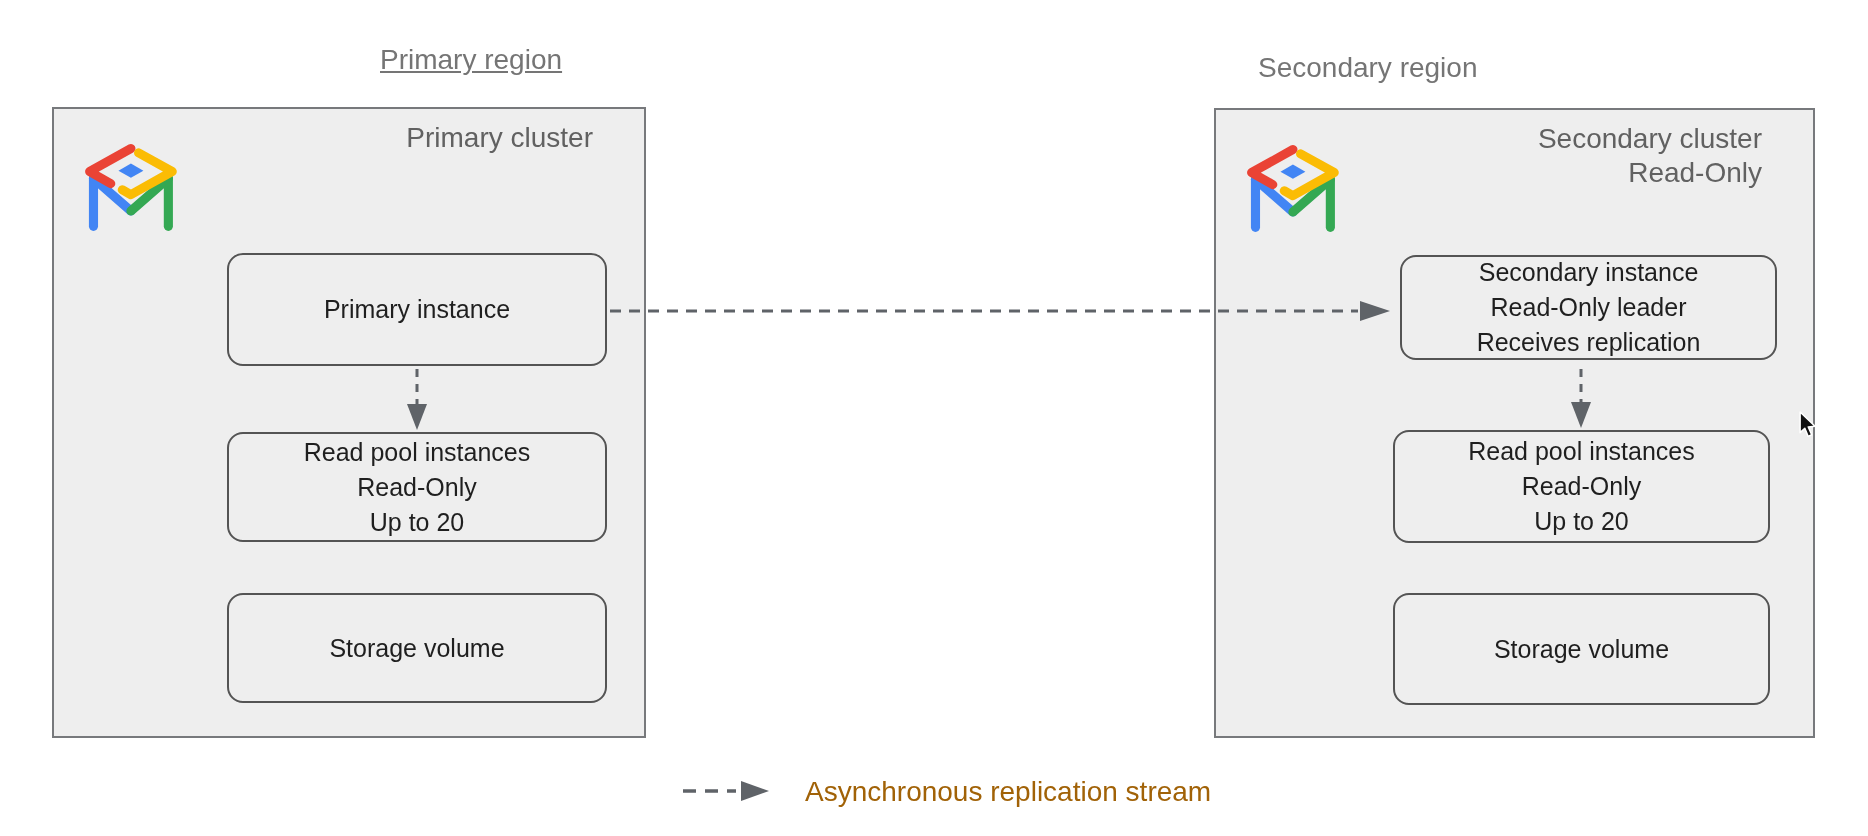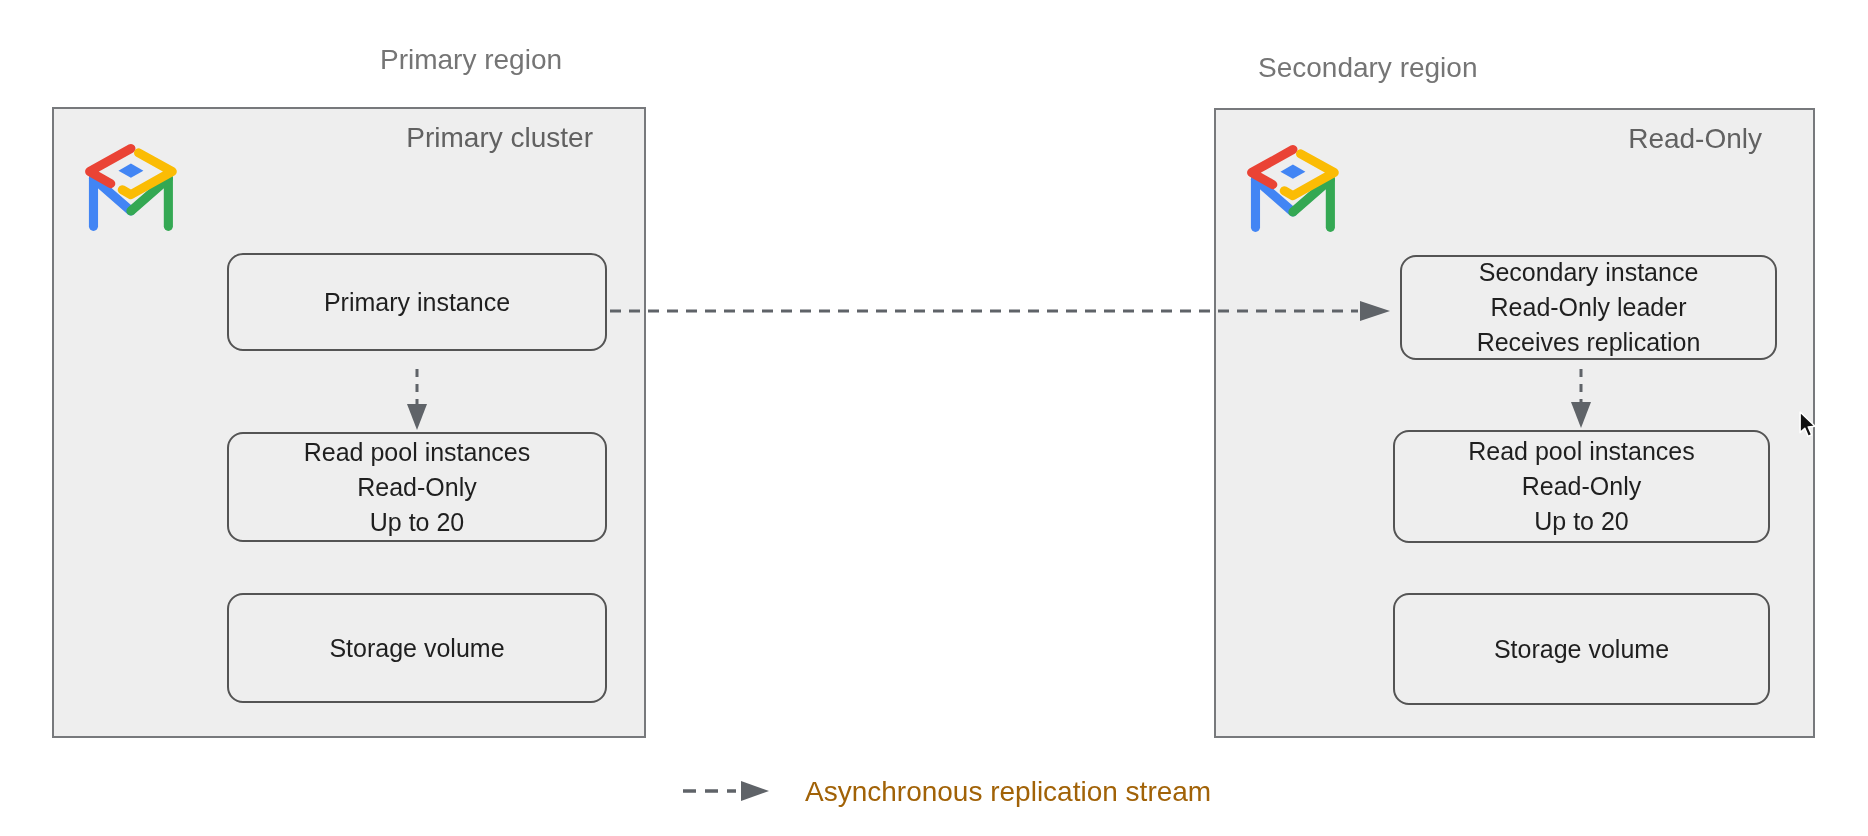--- a/index.html
+++ b/index.html
@@ -29,39 +29,39 @@
   .node-box span{white-space:nowrap;}
   #arrow-layer{position:absolute;left:0;top:0;width:1868px;height:836px;pointer-events:none;}
   .legend-label{
     position:absolute;left:805px;top:776px;font-size:28px;color:#a16207;white-space:nowrap;
   }
   .mouse-cursor{position:absolute;left:1799px;top:411px;width:18px;height:28px;z-index:50;}
 </style>
 </head>
 <body>
 
-<div class="region-label" style="left:380px;top:44px;">Primary region</div>
+<div class="region-label" style="left:380px;top:44px;text-decoration:underline;">Primary region</div>
 <div class="region-label" style="left:1258px;top:52px;">Secondary region</div>
 
 <div class="cluster" style="left:52px;top:107px;width:594px;height:631px;padding-left:28px;">
   <svg class="alloydb-icon" viewBox="0 0 100 100">
     <g fill="none" stroke-linecap="round" stroke-linejoin="round" stroke-width="9.5">
       <path d="M 13 42 L 13 92" stroke="#4285F4"></path>
       <path d="M 13 42 L 52 76" stroke="#4285F4"></path>
       <path d="M 91 42 L 91 92" stroke="#34A853"></path>
       <path d="M 91 42 L 52 76" stroke="#34A853"></path>
       <path d="M 52 11 L 9 35 L 31 47.5" stroke="#EA4335"></path>
       <path d="M 60 15.5 L 95 35 L 52 59 L 43 54" stroke="#FBBC04"></path>
     </g>
     <polygon points="52,26.5 65,34 52,41.5 39,34" fill="#4285F4"></polygon>
   </svg>
   <div class="cluster-title">
     <div>Primary cluster</div>
   </div>
-  <div class="node-box" style="left:173px;top:144px;width:380px;height:98px;">
+  <div class="node-box" style="left:173px;top:144px;width:380px;height:113px;">
     <span>Primary instance</span>
   </div>
   <div class="node-box" style="left:173px;top:323px;width:380px;height:110px;">
     <span>Read pool instances</span>
     <span>Read-Only</span>
     <span>Up to 20</span>
   </div>
   <div class="node-box" style="left:173px;top:484px;width:380px;height:110px;">
     <span>Storage volume</span>
   </div>
@@ -73,20 +73,21 @@
       <path d="M 13 42 L 13 92" stroke="#4285F4"></path>
       <path d="M 13 42 L 52 76" stroke="#4285F4"></path>
       <path d="M 91 42 L 91 92" stroke="#34A853"></path>
       <path d="M 91 42 L 52 76" stroke="#34A853"></path>
       <path d="M 52 11 L 9 35 L 31 47.5" stroke="#EA4335"></path>
       <path d="M 60 15.5 L 95 35 L 52 59 L 43 54" stroke="#FBBC04"></path>
     </g>
     <polygon points="52,26.5 65,34 52,41.5 39,34" fill="#4285F4"></polygon>
   </svg>
   <div class="cluster-title">
+    <div>Secondary cluster</div>
     <div>Read-Only</div>
   </div>
   <div class="node-box" style="left:184px;top:145px;width:377px;height:105px;">
     <span>Secondary instance</span>
     <span>Read-Only leader</span>
     <span>Receives replication</span>
   </div>
   <div class="node-box" style="left:177px;top:320px;width:377px;height:113px;">
     <span>Read pool instances</span>
     <span>Read-Only</span>

